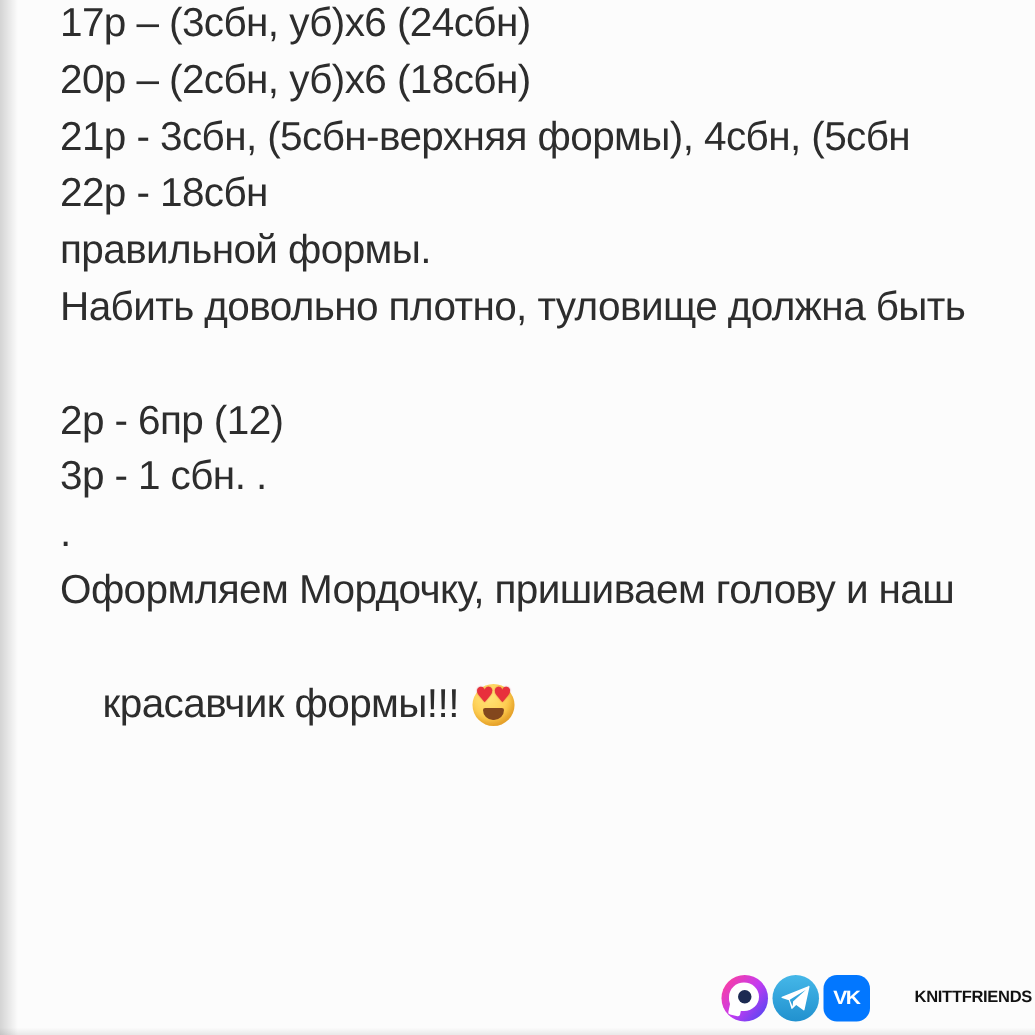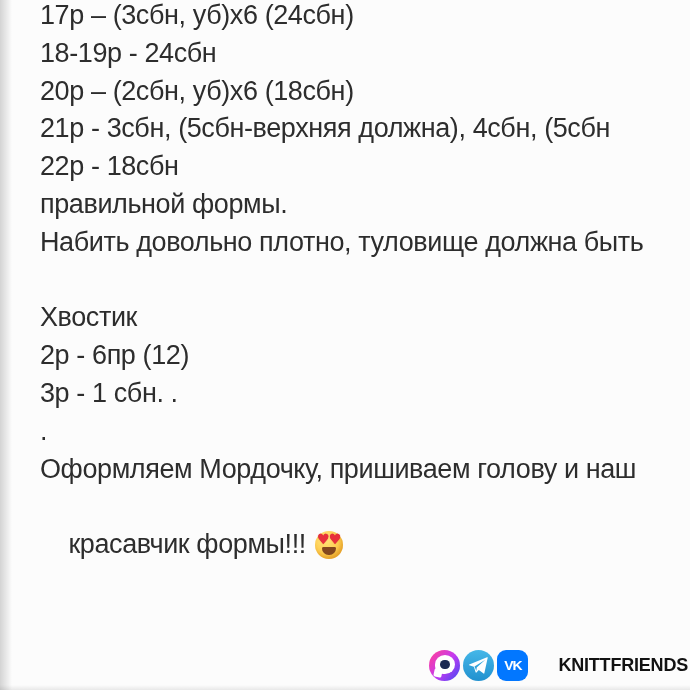--- a/index.html
+++ b/index.html
@@ -67,40 +67,38 @@
   }
   .vk{
     border-radius:9px;background:#0277ff;
     display:flex;align-items:center;justify-content:center;
   }
   .vk-label{
     color:#fff;font-weight:700;font-size:14px;letter-spacing:-1px;
     font-family:"Liberation Sans",sans-serif;transform:scaleY(.92);
   }
   .brand{
-    font-weight:700;font-size:18px;letter-spacing:-0.2px;color:#121212;margin-left:3px;
+    font-weight:700;font-size:11px;letter-spacing:-0.2px;color:#121212;margin-left:3px;
     font-family:"Liberation Sans",sans-serif;white-space:nowrap;padding-left:24px;
   }
 </style>
 </head>
 <body>
 
 <div class="edge-left"></div>
 <div class="edge-bottom"></div>
 
 <div class="doc">
   <div class="line">17р – (3сбн, уб)х6 (24сбн)</div>
-  <div class="line">18-19р - 24сбн</div>
   <div class="line">20р – (2сбн, уб)х6 (18сбн)</div>
-  <div class="line">21р - 3сбн, (5сбн-верхняя должна), 4сбн, (5сбн</div>
+  <div class="line">21р - 3сбн, (5сбн-верхняя формы), 4сбн, (5сбн</div>
   <div class="line">22р - 18сбн</div>
   <div class="line">правильной формы.</div>
   <div class="line">Набить довольно плотно, туловище должна быть</div>
   <div class="line"></div>
-  <div class="line">Хвостик</div>
   <div class="line">2р - 6пр (12)</div>
   <div class="line">3р - 1 сбн. .</div>
   <div class="line">.</div>
   <div class="line">Оформляем Мордочку, пришиваем голову и наш</div>
   <div class="line">
     <span>красавчик формы!!!</span><span class="emoji heart-eyes"><i class="mouth"></i></span>
   </div>
 
 </div>
 

